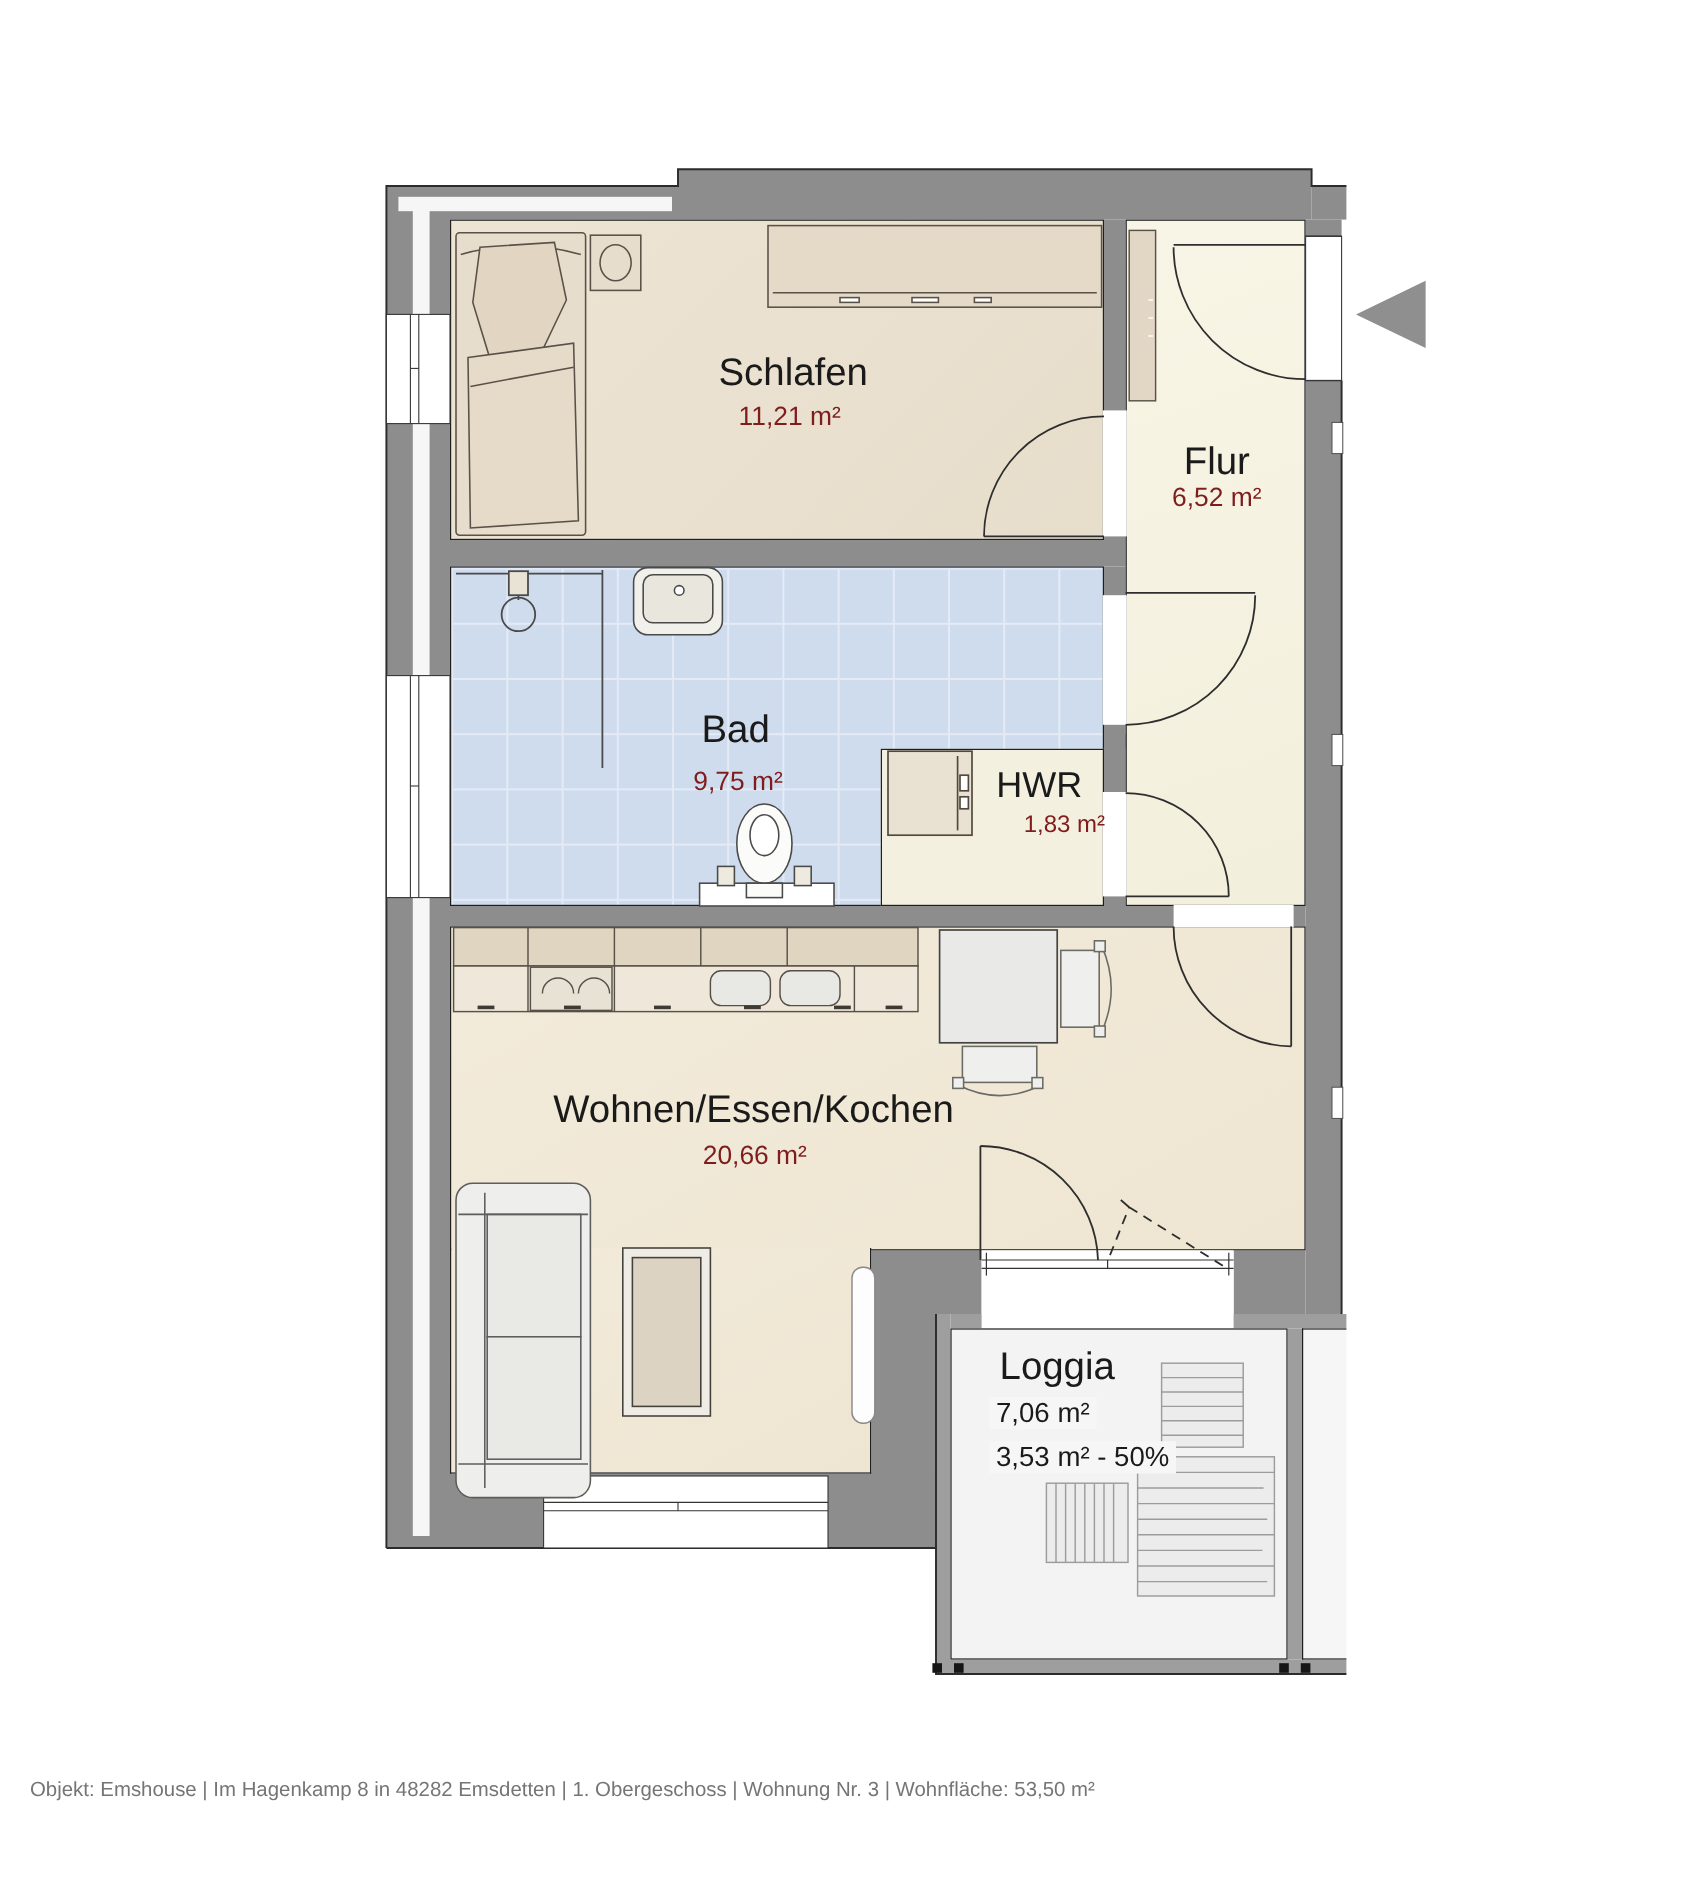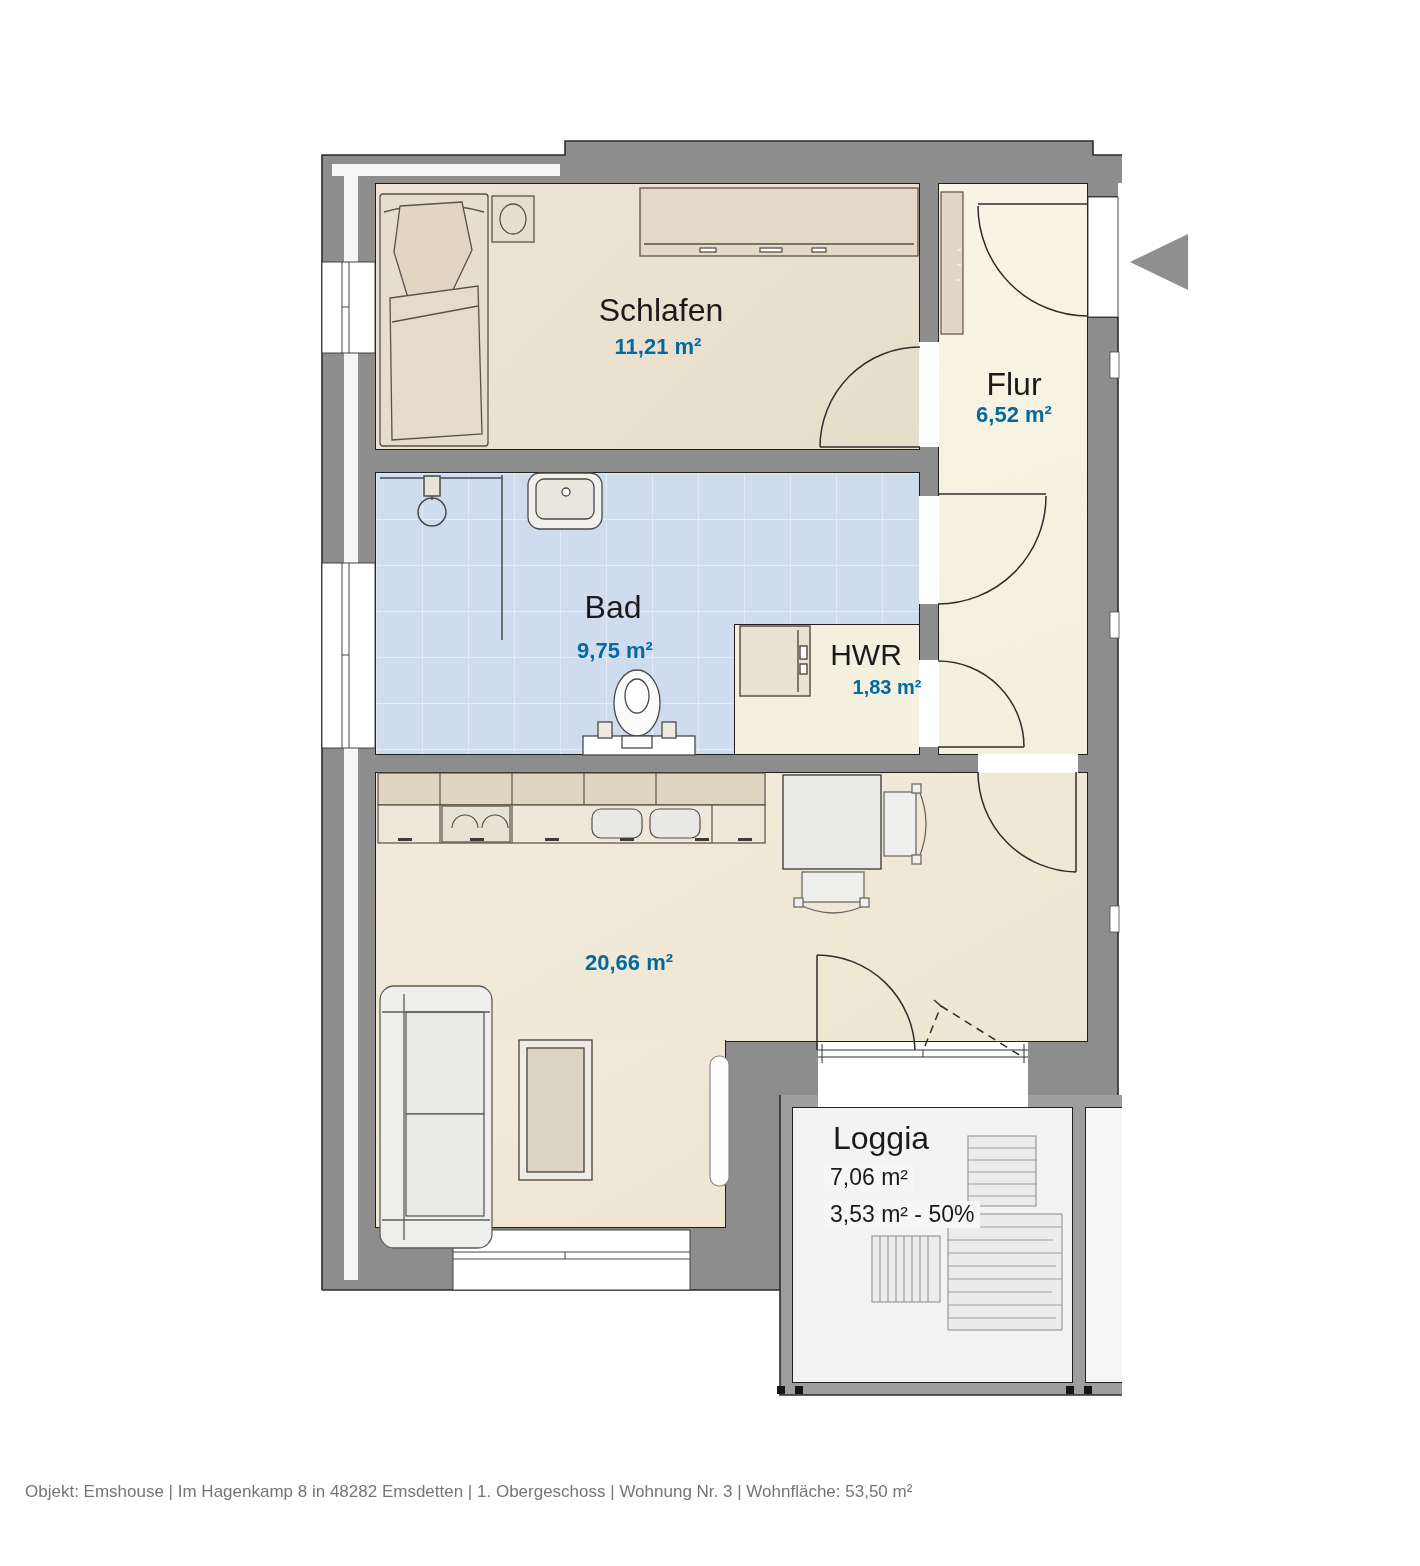--- a/index.html
+++ b/index.html
@@ -14,21 +14,21 @@
   .floor-flur { background:linear-gradient(160deg,#f8f5e6,#f2efdc); }
   .floor-bad { background-color:#cfdcee;
     background-image:linear-gradient(#e4ebf6 1.5px, transparent 1.5px),
                      linear-gradient(90deg,#e4ebf6 1.5px, transparent 1.5px);
     background-size:46px 46px; }
   .floor-hwr { background:#f4f0e0; }
   .floor-living { background:linear-gradient(150deg,#f3ebda,#eee5d2); }
   .floor-loggia { background:#f3f3f3; }
   .floor-neighbor { background:#f6f6f6; }
   .rname { position:absolute; transform:translateX(-50%); font-size:32px; color:#1a1a1a; white-space:nowrap; }
-  .rarea { position:absolute; transform:translateX(-50%); font-size:22px; color:#0369a1; white-space:nowrap;font-weight:bold; }
+  .rarea { position:absolute; transform:translateX(-50%); font-size:22px; color:#7f1d1d; white-space:nowrap; }
   .rarea-left { position:absolute; font-size:23px; color:#1a1a1a; white-space:nowrap; background:#f6f6f6; padding:0 6px; }
   #entrance-arrow { position:absolute; left:1130px; top:234px; width:0; height:0;
      border-top:28px solid transparent; border-bottom:28px solid transparent;
      border-right:58px solid #8f8f8f; }
   #footer { position:absolute; left:25px; top:1482px; font-size:17px; color:#757575; white-space:nowrap; }
   svg.overlay { position:absolute; left:0; top:0; pointer-events:none; }
 </style>
 </head>
 <body>
 
@@ -276,20 +276,21 @@
 
   <div class="rname" style="left:1014px; top:366px;">Flur</div>
   <div class="rarea" style="left:1014px; top:402px;">6,52 m²</div>
 
   <div class="rname" style="left:613px; top:574px;margin-top:15px;">Bad</div>
   <div class="rarea" style="left:615px; top:612px;margin-top:26px;">9,75 m²</div>
 
   <div class="rname" style="left:866px; top:638px; font-size:30px;">HWR</div>
   <div class="rarea" style="left:865px; top:676px; font-size:20px;margin-left:22px;">1,83 m²</div>
 
+  <div class="rname" style="left:628px; top:906px;">Wohnen/Essen/Kochen</div>
   <div class="rarea" style="left:629px; top:950px;">20,66 m²</div>
 
   <div class="rname" style="left:881px; top:1120px;">Loggia</div>
   <div class="rarea-left" style="left:824px; top:1164px;">7,06 m²</div>
   <div class="rarea-left" style="left:824px; top:1201px;">3,53 m² - 50%</div>
 
   <div id="entrance-arrow"></div>
 </div>
 
 <div id="footer">Objekt: Emshouse | Im Hagenkamp 8 in 48282 Emsdetten | 1. Obergeschoss | Wohnung Nr. 3 | Wohnfläche: 53,50 m²</div>

